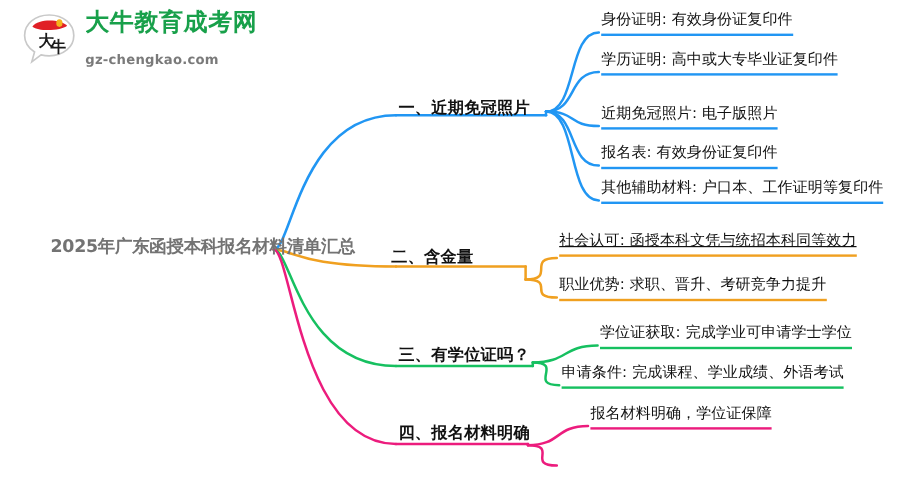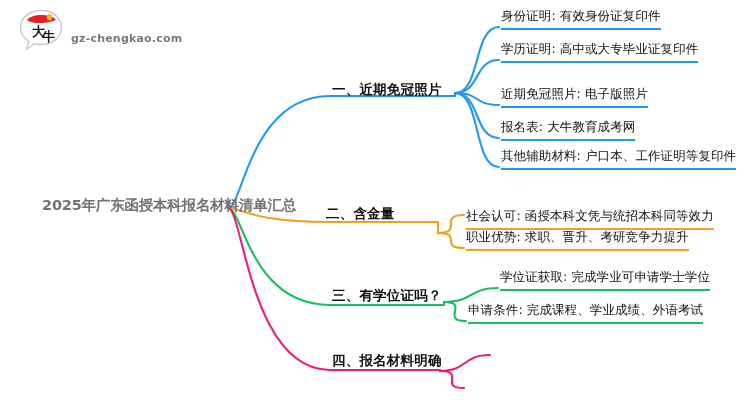--- a/index.html
+++ b/index.html
@@ -140,37 +140,39 @@
         <path d="M23 2.5 C34.8 2.5 43.5 9.8 43.5 19.5 C43.5 29.2 34.8 36.5 23 36.5
                  C20.6 36.5 18.3 36.2 16.2 35.7 L8.5 41.5 L10.8 33.3
                  C5.8 30.0 2.5 25.1 2.5 19.5 C2.5 9.8 11.2 2.5 23 2.5 Z" fill="#ffffff" stroke="#c9c9c9" stroke-width="1.4"></path>
         <path d="M9 12 C14 5.5 32 5.5 38 11.5 C33 15.5 14.5 16.8 9 12 Z" fill="#e01f26"></path>
         <ellipse cx="31.5" cy="9.2" rx="2.6" ry="3.2" fill="#f4b21b"></ellipse>
         <text x="14" y="28" font-family="DejaVu Sans, sans-serif" font-size="13" font-weight="bold" fill="#1a1a1a">大</text>
         <text x="24" y="33" font-family="DejaVu Sans, sans-serif" font-size="13" font-weight="bold" fill="#1a1a1a">牛</text>
       </svg>
     </div>
     <div class="logo-text-wrap">
+      <div class="logo-cn">大牛教育成考网</div>
       <div class="logo-en">gz-chengkao.com</div>
     </div>
   </div>
 
   <div class="root-node">2025年广东函授本科报名材料清单汇总</div>
 
   <div class="branch-node b1">一、近期免冠照片</div>
   <div class="branch-node b2">二、含金量</div>
   <div class="branch-node b3">三、有学位证吗？</div>
   <div class="branch-node b4">四、报名材料明确</div>
 
   <div class="leaf-node" style="left: 501px; top: 8px; border-bottom-color: rgb(33, 150, 243);">身份证明: 有效身份证复印件</div>
   <div class="leaf-node" style="left: 501px; top: 41px; border-bottom-color: rgb(33, 150, 243);">学历证明: 高中或大专毕业证复印件</div>
   <div class="leaf-node" style="left: 501px; top: 86px; border-bottom-color: rgb(33, 150, 243);">近期免冠照片: 电子版照片</div>
-  <div class="leaf-node" style="left: 501px; top: 119px; border-bottom-color: rgb(33, 150, 243);">报名表: 大牛教育成考网</div>
+  <div class="leaf-node" style="left: 501px; top: 119px; border-bottom-color: rgb(33, 150, 243);">报名表: 有效身份证复印件</div>
   <div class="leaf-node" style="left: 501px; top: 148px; border-bottom-color: rgb(33, 150, 243);">其他辅助材料: 户口本、工作证明等复印件</div>
 
-  <div class="leaf-node" style="left: 466px; top: 208px; border-bottom-color: rgb(240, 160, 32);">社会认可: 函授本科文凭与统招本科同等效力</div>
+  <div class="leaf-node" style="left: 466px; top: 192px; border-bottom-color: rgb(240, 160, 32); text-decoration: underline;">社会认可: 函授本科文凭与统招本科同等效力</div>
   <div class="leaf-node" style="left: 466px; top: 229px; border-bottom-color: rgb(240, 160, 32);">职业优势: 求职、晋升、考研竞争力提升</div>
 
   <div class="leaf-node" style="left: 500px; top: 269px; border-bottom-color: rgb(22, 192, 96);">学位证获取: 完成学业可申请学士学位</div>
   <div class="leaf-node" style="left: 468px; top: 302px; border-bottom-color: rgb(22, 192, 96);">申请条件: 完成课程、学业成绩、外语考试</div>
 
+  <div class="leaf-node" style="left: 492px; top: 336px; border-bottom-color: rgb(236, 28, 125);">报名材料明确，学位证保障</div>
 
 </div>
 
 </body></html>

